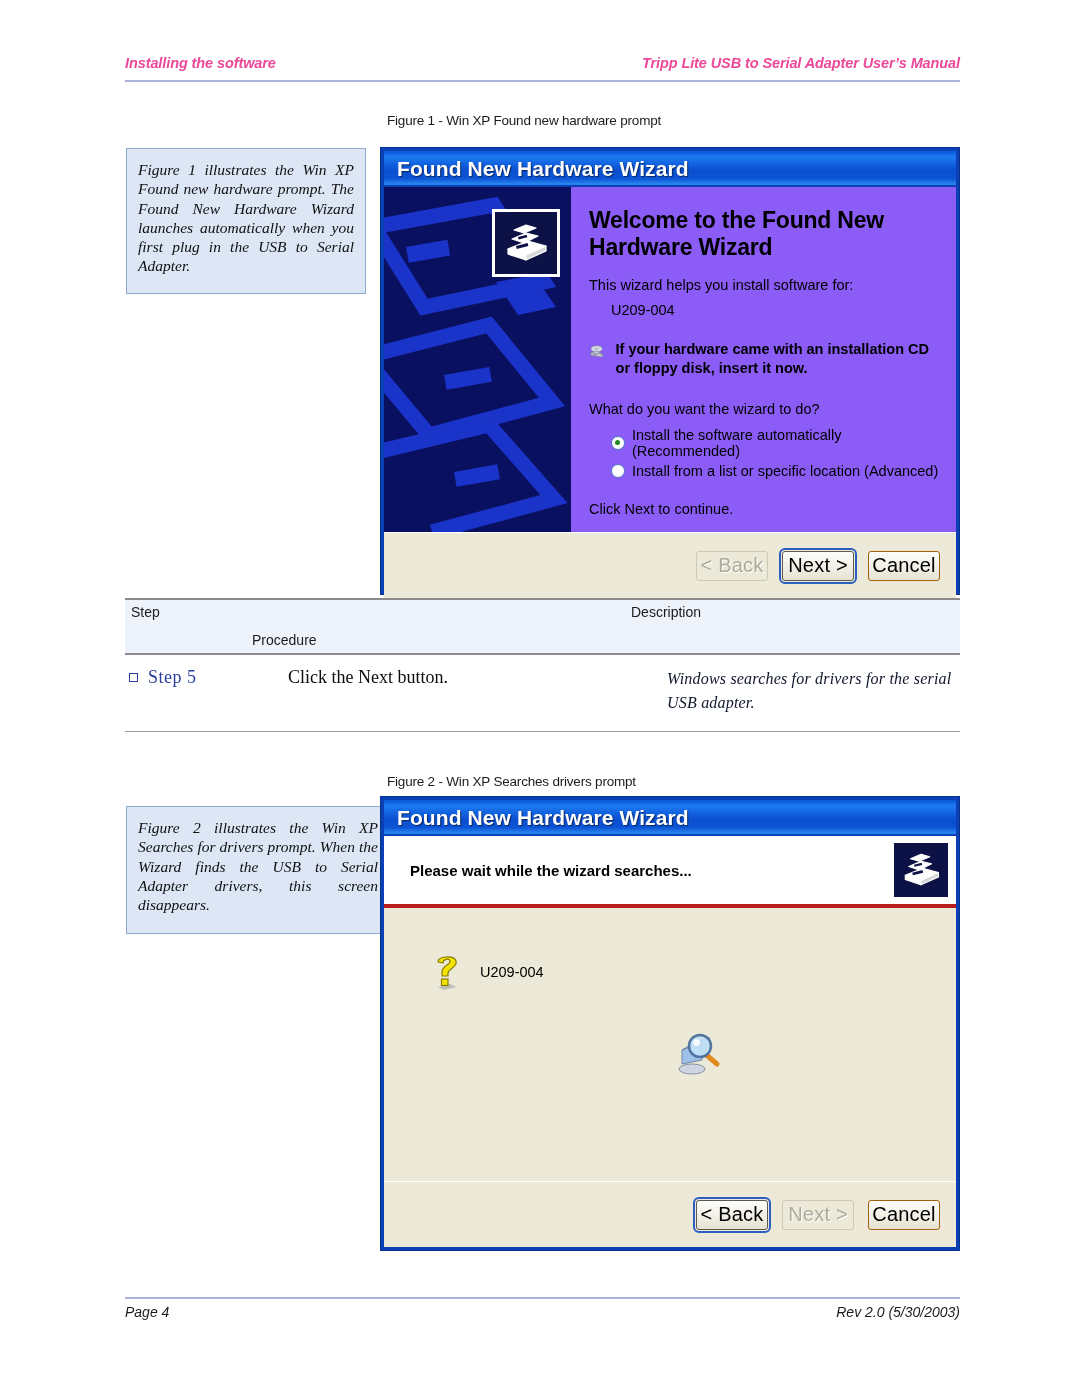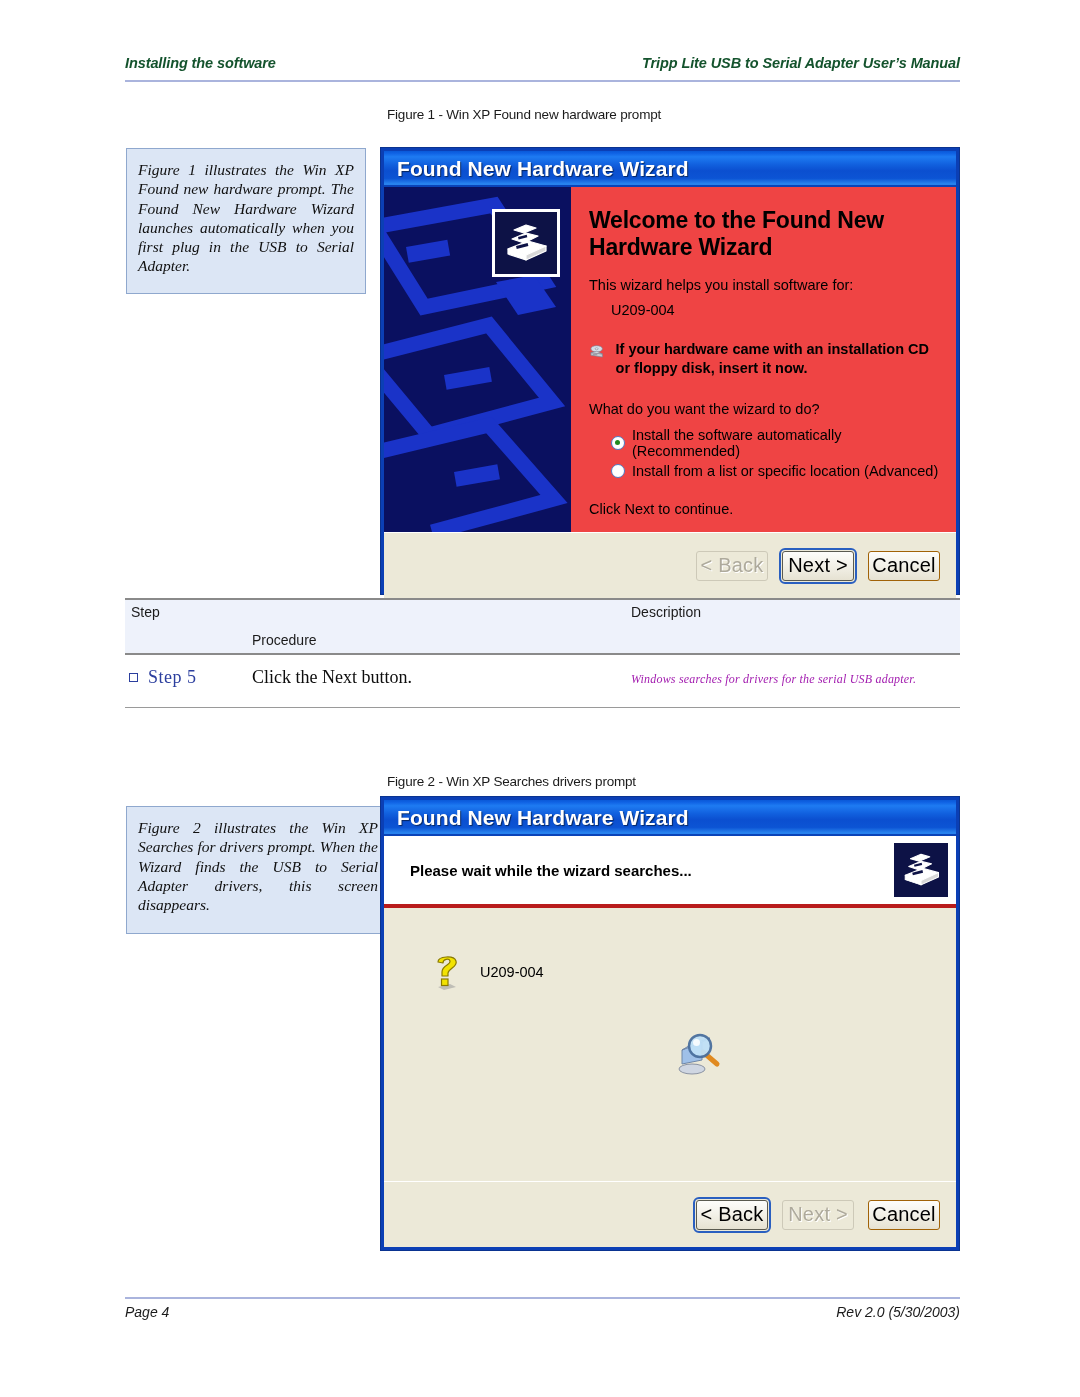--- a/index.html
+++ b/index.html
@@ -9,21 +9,21 @@
     font-family:"Liberation Sans", sans-serif;
     position:relative;
     overflow:hidden;
   }
   .page { position:absolute; left:0; top:0; width:1080px; height:1397px; }
 
   
   .rhead {
     position:absolute; left:125px; top:55px; width:835px;
     display:flex; justify-content:space-between; align-items:flex-end;
-    font-style:italic; font-weight:bold; font-size:14.5px; color:#14532d;
+    font-style:italic; font-weight:bold; font-size:14.5px; color:#ec4899;
     letter-spacing:-0.1px;
   }
   .rhead-rule {
     position:absolute; left:125px; top:80px; width:835px; height:2px;
     background:#aab4dd;
   }
 
   
   .rfoot-rule {
     position:absolute; left:125px; top:1297px; width:835px; height:2px;
@@ -54,21 +54,21 @@
   .sidenote2 { left:126px; top:806px; width:264px; height:128px; }
 
   
   .figcap {
     position:absolute;
     font-size:13.5px;
     color:#1b1b1b;
     letter-spacing:-0.2px;
     white-space:nowrap;
   }
-  .figcap1 { left:387px; top:107px; }
+  .figcap1 { left:387px; top:113px; }
   .figcap2 { left:387px; top:774px; }
 
   
   .xpdlg {
     position:absolute;
     border:3px solid #0b3fb5;
     box-sizing:border-box;
     background:#ece9d8;
     box-shadow:0 0 0 1px #0a3390;
   }
@@ -107,21 +107,21 @@
   .xp1-left .wm { position:absolute; left:0; top:0; }
   .hwicon-big {
     position:absolute; right:10px; top:22px;
     width:68px; height:68px;
     border:3px solid #ffffff;
     background:#0d1246;
     box-sizing:border-box;
     display:flex; align-items:center; justify-content:center;
   }
   .xp1-right {
-    flex:1; background:#ef4444; padding:20px 16px 0 18px;
+    flex:1; background:#8b5cf6; padding:20px 16px 0 18px;
     box-sizing:border-box; position:relative;
   }
   .xp-h1 {
     font-size:23px; font-weight:bold; color:#000;
     line-height:27px; margin:0 0 16px 0; letter-spacing:-0.2px;
   }
   .xp-p { font-size:14.5px; color:#000; margin:0 0 9px 0; }
   .xp-dev { font-size:14.5px; color:#000; margin:0 0 22px 22px; }
   .xp-cd {
     display:flex; gap:10px; align-items:flex-start; margin:16px 0 24px 0;
@@ -217,23 +217,23 @@
   }
   .ptable-row .c1 {
     width:127px; display:flex; align-items:baseline; gap:10px;
     padding-left:4px; box-sizing:border-box;
   }
   .bullet {
     width:9px; height:9px; border:1.6px solid #2b3e9e;
     box-sizing:border-box; flex:none; position:relative; top:-1px;
   }
   .step-label { color:#2b3e9e; font-size:18px; letter-spacing:0.5px; }
-  .ptable-row .c2 { width:379px; font-size:18px; color:#0d0d0d; }
+  .ptable-row .c2 { width:379px; font-size:18px; color:#0d0d0d;margin-left:36px; }
   .ptable-row .c3 {
-    flex:1; font-size:12px; font-style:italic; color:#a21caf;
+    flex:1; font-size:16px; font-style:italic; color:#0f172a;
     line-height:24px; letter-spacing:0.2px;
   }
   .ptable-botline { height:1.5px; background:#9a9a9a; }
 </style>
 </head>
 <body>
 
 <div class="page">
 
   <div class="rhead">

